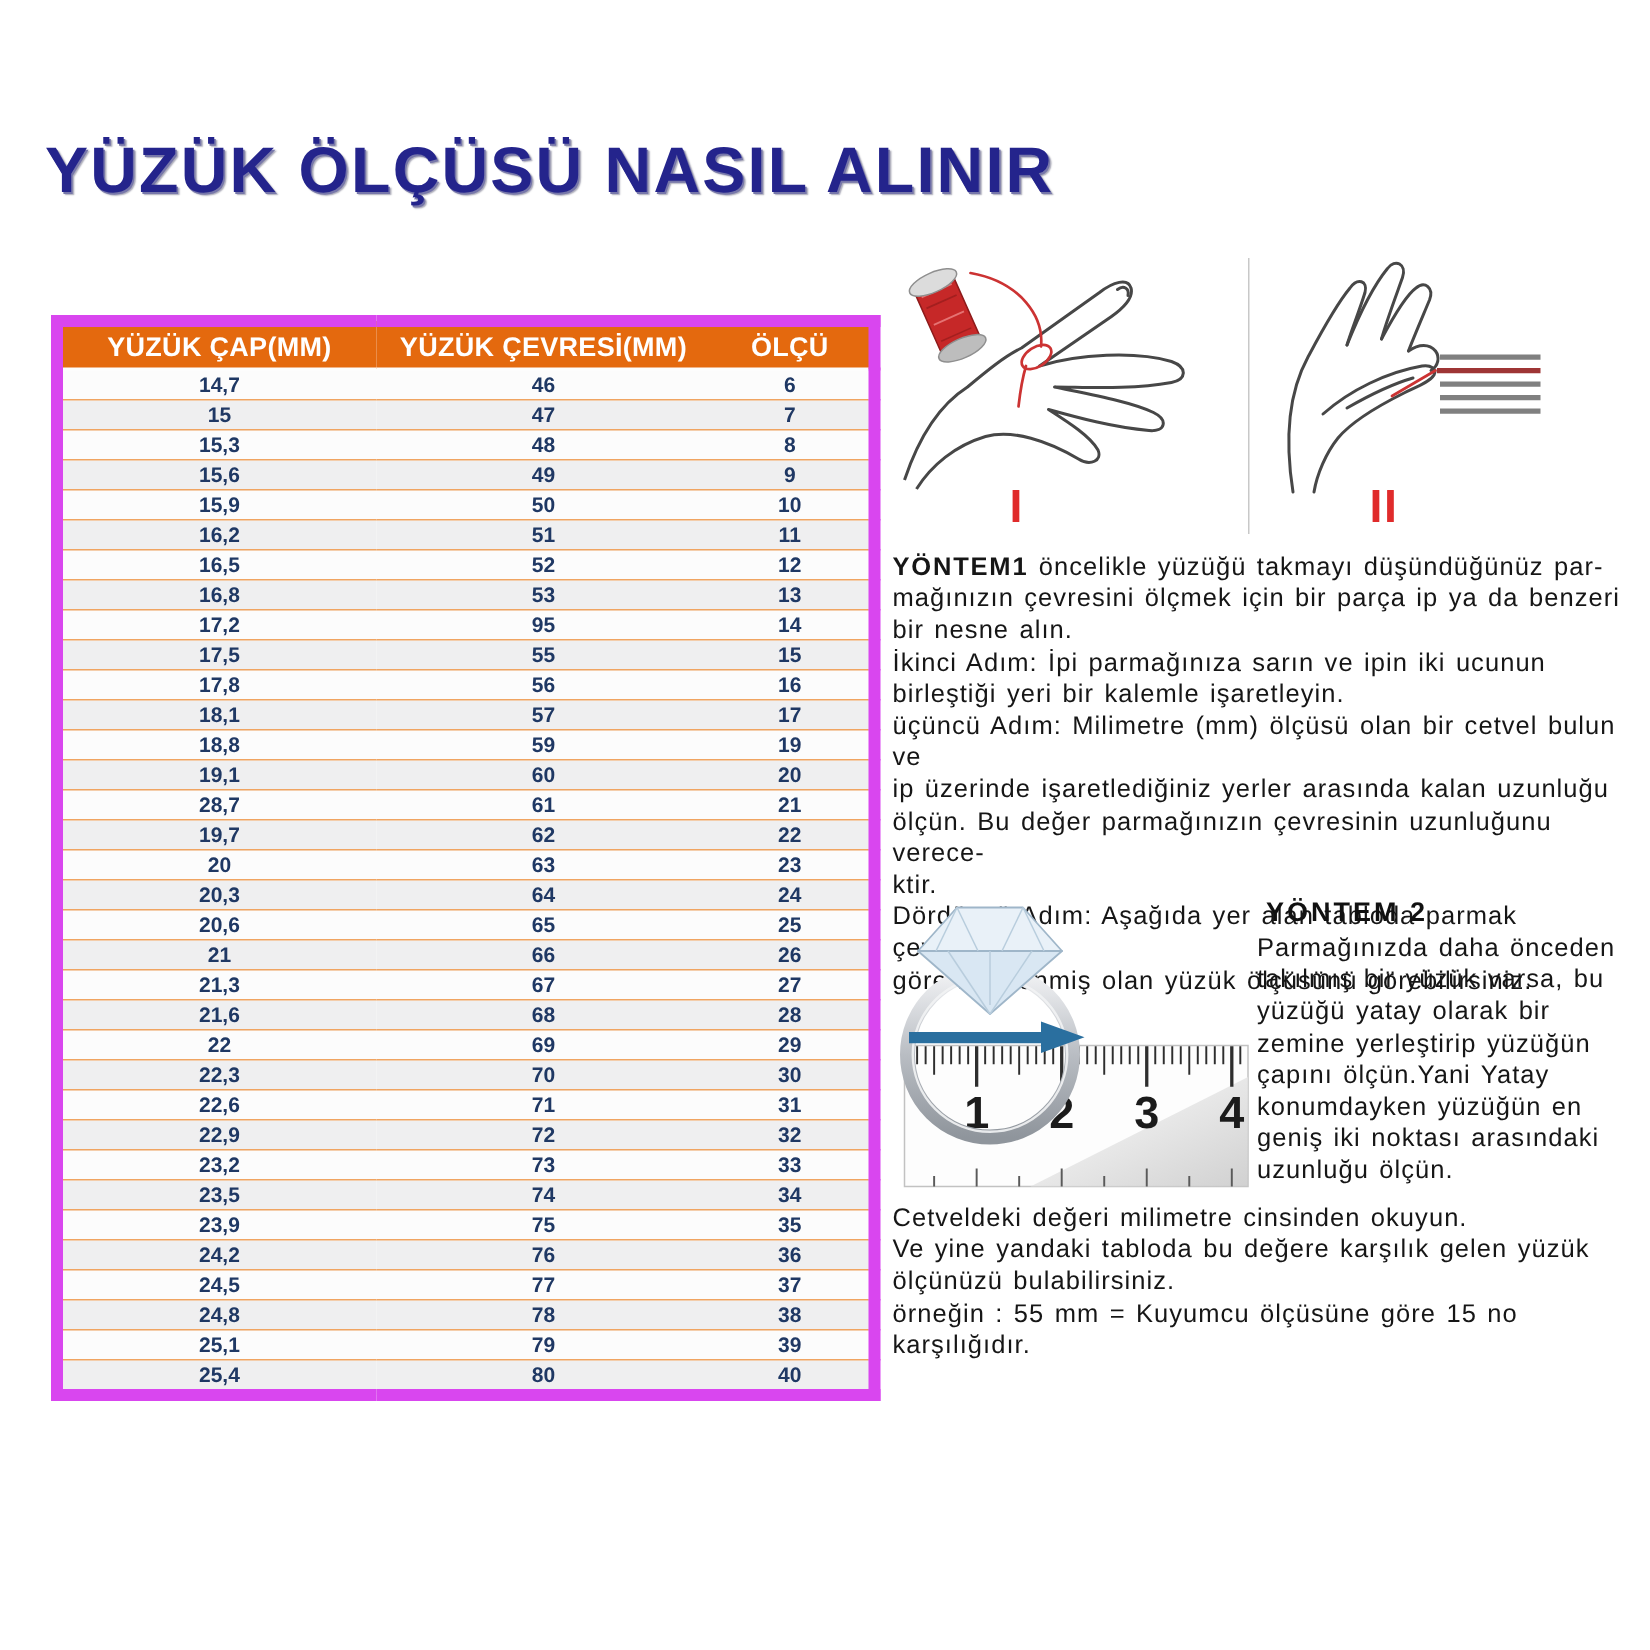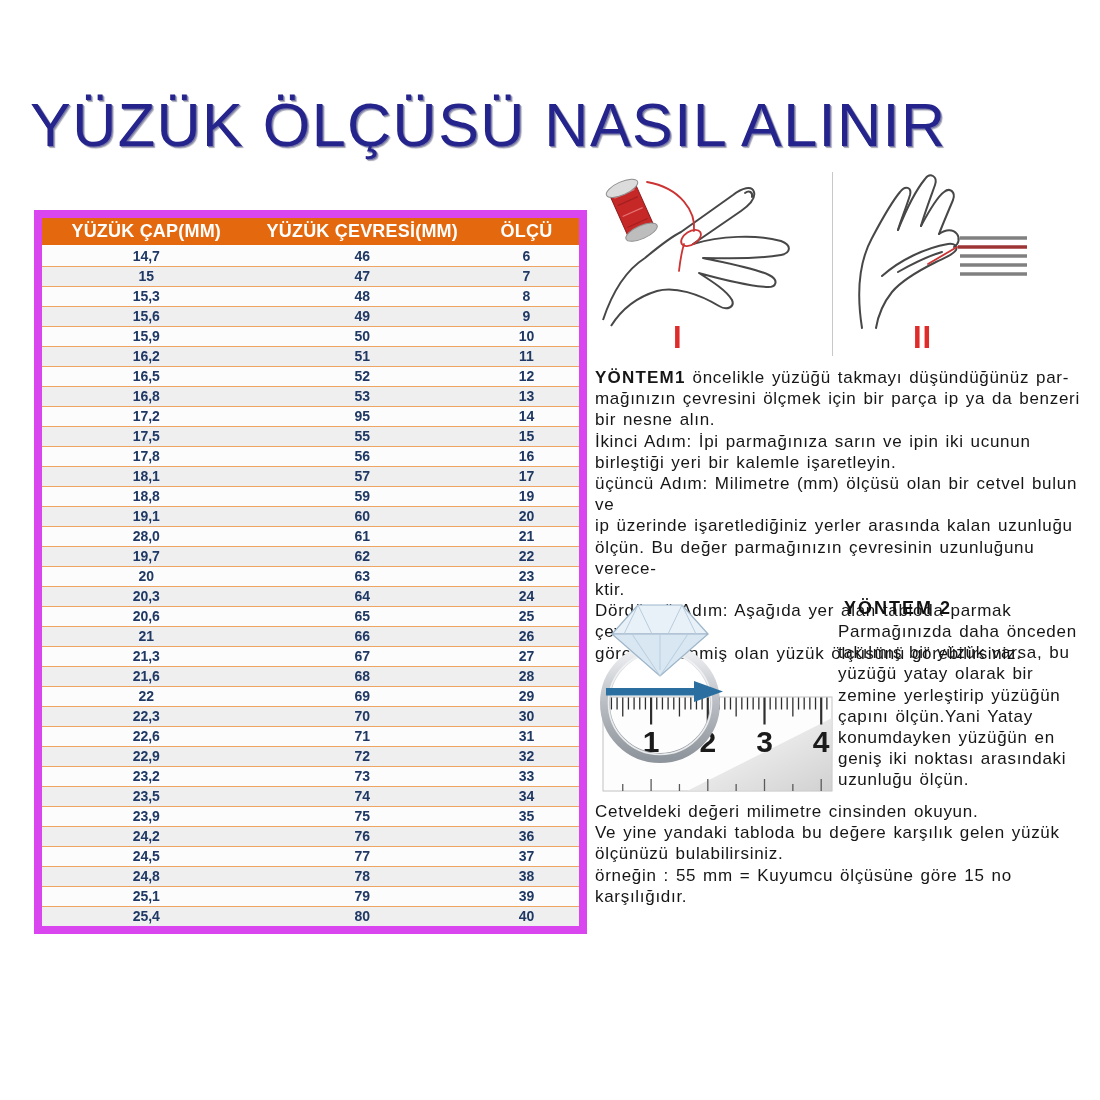--- a/index.html
+++ b/index.html
@@ -1,21 +1,21 @@
 <!DOCTYPE html>
 <html><head>
 <meta charset="utf-8">
 <style>
   html,body{margin:0;padding:0;background:#fff;}
   .page{position:relative;width:1100px;height:1100px;background:#ffffff;overflow:hidden;
         font-family:"Liberation Sans",sans-serif;color:#1c1c1c;}
 
   
   .page-title{position:absolute;left:30px;top:90px;width:1010px;margin:0;
-    font-size:61px;font-weight:normal;letter-spacing:1.5px;white-space:nowrap;
+    font-size:43px;font-weight:bold;letter-spacing:1.5px;white-space:nowrap;
     color:#24248c;text-shadow:1px 1px 0 #7777aa,2px 2px 1px rgba(10,10,50,.35);}
 
   
   table.size-table{position:absolute;left:34px;top:178px;width:553px;
     border-collapse:collapse;table-layout:fixed;border:8px solid #d946ef;margin-top:32px;}
   .size-table th{background:#e4690e;color:#fff;font-size:18px;font-weight:bold;
     height:27px;padding:0;text-align:center;letter-spacing:.2px;border-bottom:2px solid #fdfdfd;}
   .size-table td{height:19px;padding:0;text-align:center;font-size:14px;font-weight:bold;
     color:#1f3864;border-top:1px solid #f0a461;line-height:19px;}
   .size-table tbody tr:nth-child(odd){background:#fcfcfc;}
@@ -130,21 +130,21 @@
           <td>18,8</td>
           <td>59</td>
           <td>19</td>
         </tr>
         <tr>
           <td>19,1</td>
           <td>60</td>
           <td>20</td>
         </tr>
         <tr>
-          <td>28,0</td>
+          <td>28,7</td>
           <td>61</td>
           <td>21</td>
         </tr>
         <tr>
           <td>19,7</td>
           <td>62</td>
           <td>22</td>
         </tr>
         <tr>
           <td>20</td>

